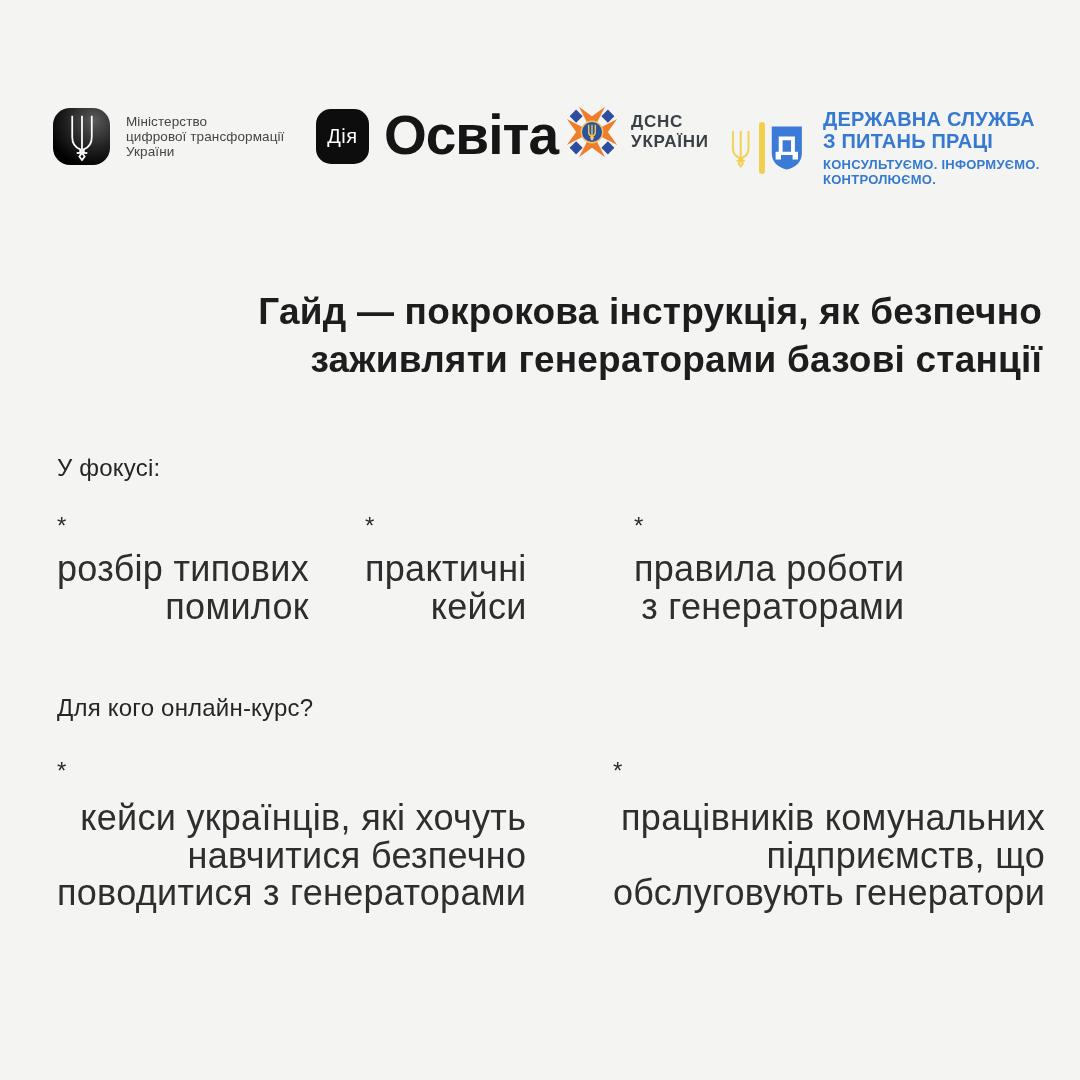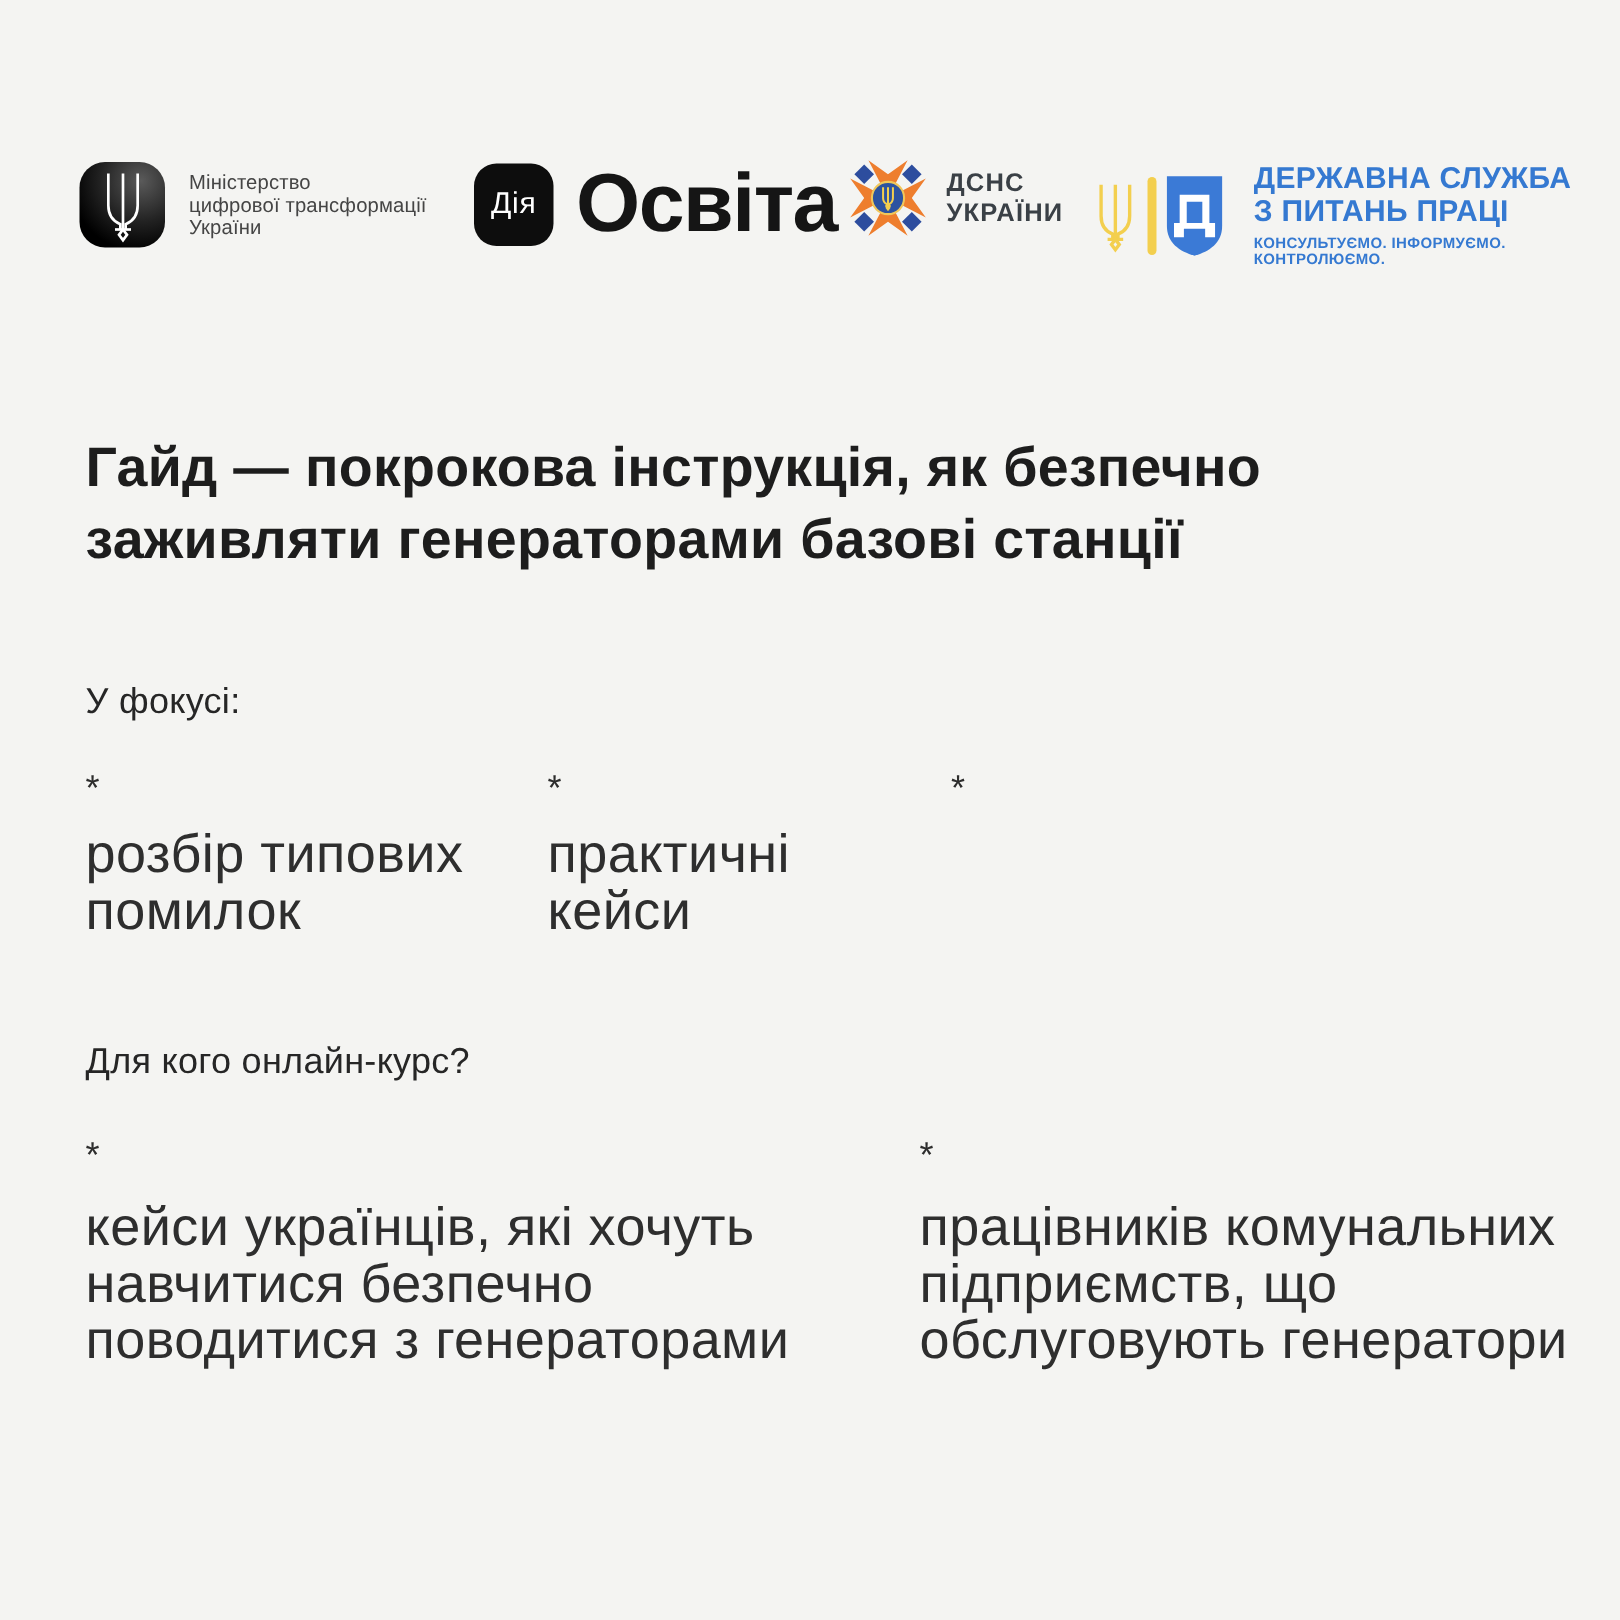--- a/index.html
+++ b/index.html
@@ -1,20 +1,20 @@
 <!DOCTYPE html>
 <html lang="uk"><head>
 <meta charset="utf-8">
 <style>
   html,body{margin:0;padding:0;background:#f4f4f2;}
   .canvas{
     position:relative;width:1080px;height:1080px;background:#f4f4f2;
     font-family:"Liberation Sans",sans-serif;color:#2d2d2d;overflow:hidden;
   }
-  .abs{position:absolute;}
+  .abs{position:absolute;text-align:right;}
 
   
   .logo-group{position:absolute;display:flex;align-items:center;}
   .logo-ministry{left:53px;top:108px;gap:16px;}
   .min-badge{
     width:57px;height:57px;border-radius:17px;flex:0 0 auto;
     background:radial-gradient(circle at 72% 22%, #5a5a5a 0%, #222 45%, #000 78%);
     display:flex;align-items:center;justify-content:center;
   }
   .min-text{font-size:13.5px;line-height:15px;font-weight:500;color:#454545;letter-spacing:.1px;}
@@ -27,21 +27,21 @@
   .diia-badge span{color:#fff;font-size:20px;font-weight:500;letter-spacing:.5px;}
   .osvita{font-size:55px;font-weight:700;color:#151515;letter-spacing:-1px;padding-bottom:3px;}
 
   .logo-dsns{left:564px;top:103px;gap:11px;}
   .dsns-text{font-size:17px;font-weight:700;line-height:20px;color:#3a4046;letter-spacing:.8px;}
 
   .logo-labor{left:728px;top:108px;gap:6px;}
   .labor-bar{width:6px;height:52px;border-radius:3px;background:#f3cf4e;flex:0 0 auto;}
   .labor-textblock{margin-left:14px;}
   .labor-main{font-size:20px;font-weight:700;line-height:22px;color:#3579d1;letter-spacing:.2px;}
-  .labor-tagline{font-size:10px;font-weight:700;color:#3579d1;margin-top:5px;letter-spacing:.25px;}
+  .labor-tagline{font-size:13px;font-weight:700;color:#3579d1;margin-top:5px;letter-spacing:.25px;}
 
   
   .heading{
     left:57px;top:288px;width:985px;font-size:37px;line-height:48px;font-weight:700;
     color:#1d1d1d;letter-spacing:.2px;white-space:pre-line;
   }
   .section-title{font-size:24px;font-weight:400;color:#262626;letter-spacing:.2px;}
   .s1-title{left:57px;top:454px;}
   .s2-title{left:57px;top:694px;}
   .marker{font-size:24px;color:#2d2d2d;}
@@ -137,20 +137,22 @@
 заживляти генераторами базові станції</div>
 
   <div class="abs section-title s1-title">У фокусі:</div>
   <div class="abs marker s1-m1">*</div>
   <div class="abs marker s1-m2">*</div>
   <div class="abs marker s1-m3">*</div>
   <div class="abs item s1-i1">розбір типових
 помилок</div>
   <div class="abs item s1-i2">практичні
 кейси</div>
+  <div class="abs item s1-i3">правила роботи
+з генераторами</div>
 
   <div class="abs section-title s2-title">Для кого онлайн-курс?</div>
   <div class="abs marker s2-m1">*</div>
   <div class="abs marker s2-m2">*</div>
   <div class="abs item s2-i1">кейси українців, які хочуть
 навчитися безпечно
 поводитися з генераторами</div>
   <div class="abs item s2-i2">працівників комунальних
 підприємств, що
 обслуговують генератори</div>

